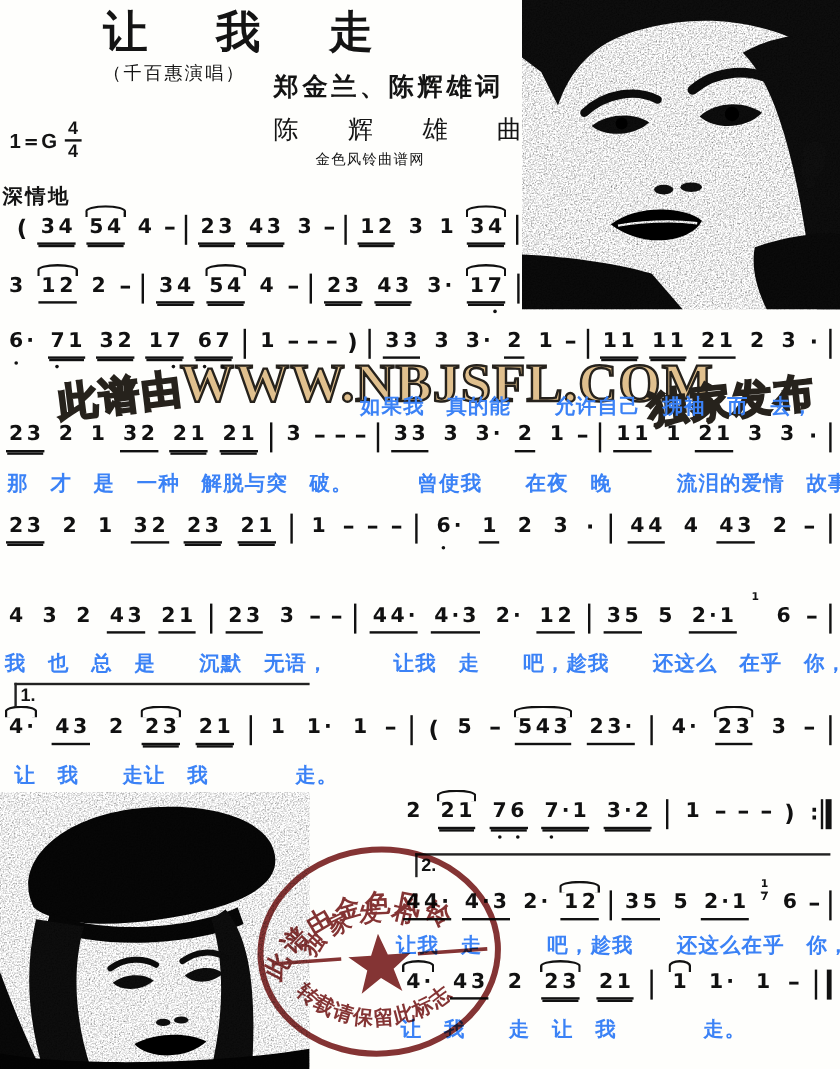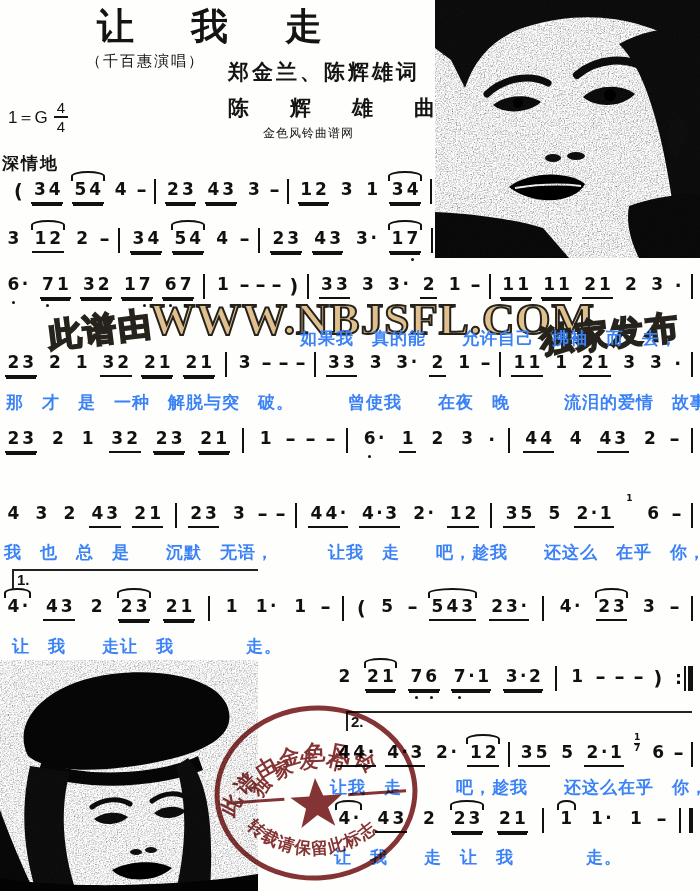--- a/index.html
+++ b/index.html
@@ -1,25 +1,25 @@
 <!DOCTYPE html>
 <html><head>
 <meta charset="utf-8">
 <style>
   html,body{margin:0;padding:0;background:#e8e8e8;}
   .page{position:relative;width:700px;height:891px;margin:0 auto;background:#fefefc;overflow:hidden;
         font-family:"Liberation Sans","DejaVu Sans",sans-serif;color:#141414;}
 
   
-  .title{position:absolute;left:97px;top:2px;font-size:37px;font-weight:900;letter-spacing:10px;white-space:pre;}
+  .title{position:absolute;left:86px;top:2px;font-size:37px;font-weight:900;letter-spacing:10px;white-space:pre;}
   .performer{position:absolute;left:86px;top:52px;font-size:15px;font-weight:400;letter-spacing:2px;}
   .lyricist{position:absolute;left:228px;top:58px;font-size:21px;font-weight:700;letter-spacing:3px;}
-  .composer{position:absolute;left:228px;top:94px;font-size:21px;font-weight:700;letter-spacing:10px;white-space:pre;}
+  .composer{position:absolute;left:228px;top:94px;font-size:21px;font-weight:400;letter-spacing:10px;white-space:pre;}
   .site{position:absolute;left:263px;top:125px;font-size:12px;font-weight:400;letter-spacing:1px;}
-  .keysig{position:absolute;left:8px;top:100px;font-size:17px;font-weight:400;display:flex;align-items:center;gap:6px;}
+  .keysig{position:absolute;left:8px;top:100px;font-size:17px;font-weight:700;display:flex;align-items:center;gap:6px;}
   .frac{display:inline-flex;flex-direction:column;align-items:center;line-height:1;font-size:15px;}
   .frac .num{border-bottom:2px solid #141414;padding:0 3px 1px;}
   .frac .den{padding-top:1px;}
   .tempo{position:absolute;left:2px;top:152px;font-size:17px;font-weight:900;letter-spacing:2px;}
 
   
   .mrow{position:absolute;display:flex;justify-content:space-between;align-items:flex-start;
         font-family:"DejaVu Sans",sans-serif;font-weight:700;font-size:17px;color:#111;
         white-space:nowrap;z-index:3;}
   .grp{position:relative;display:inline-flex;align-items:flex-start;padding:0 1px 2px;}

